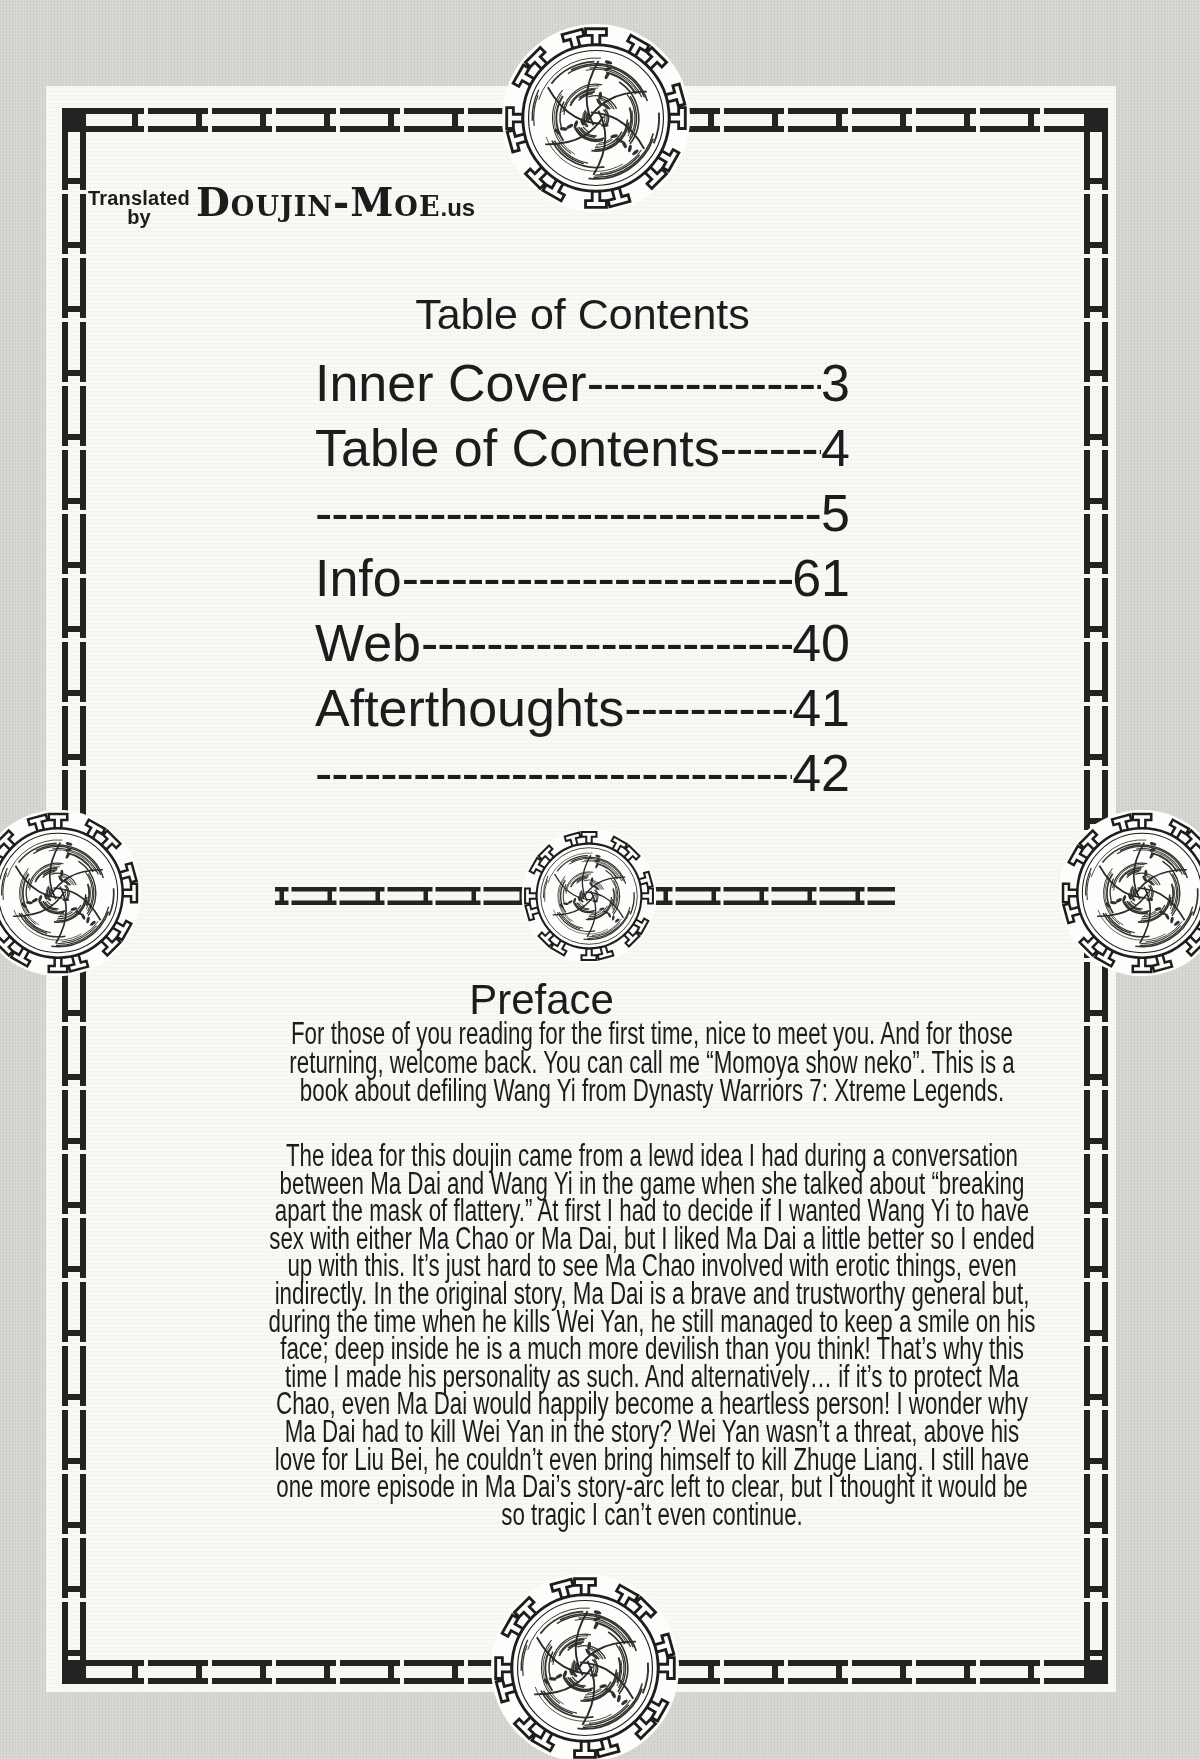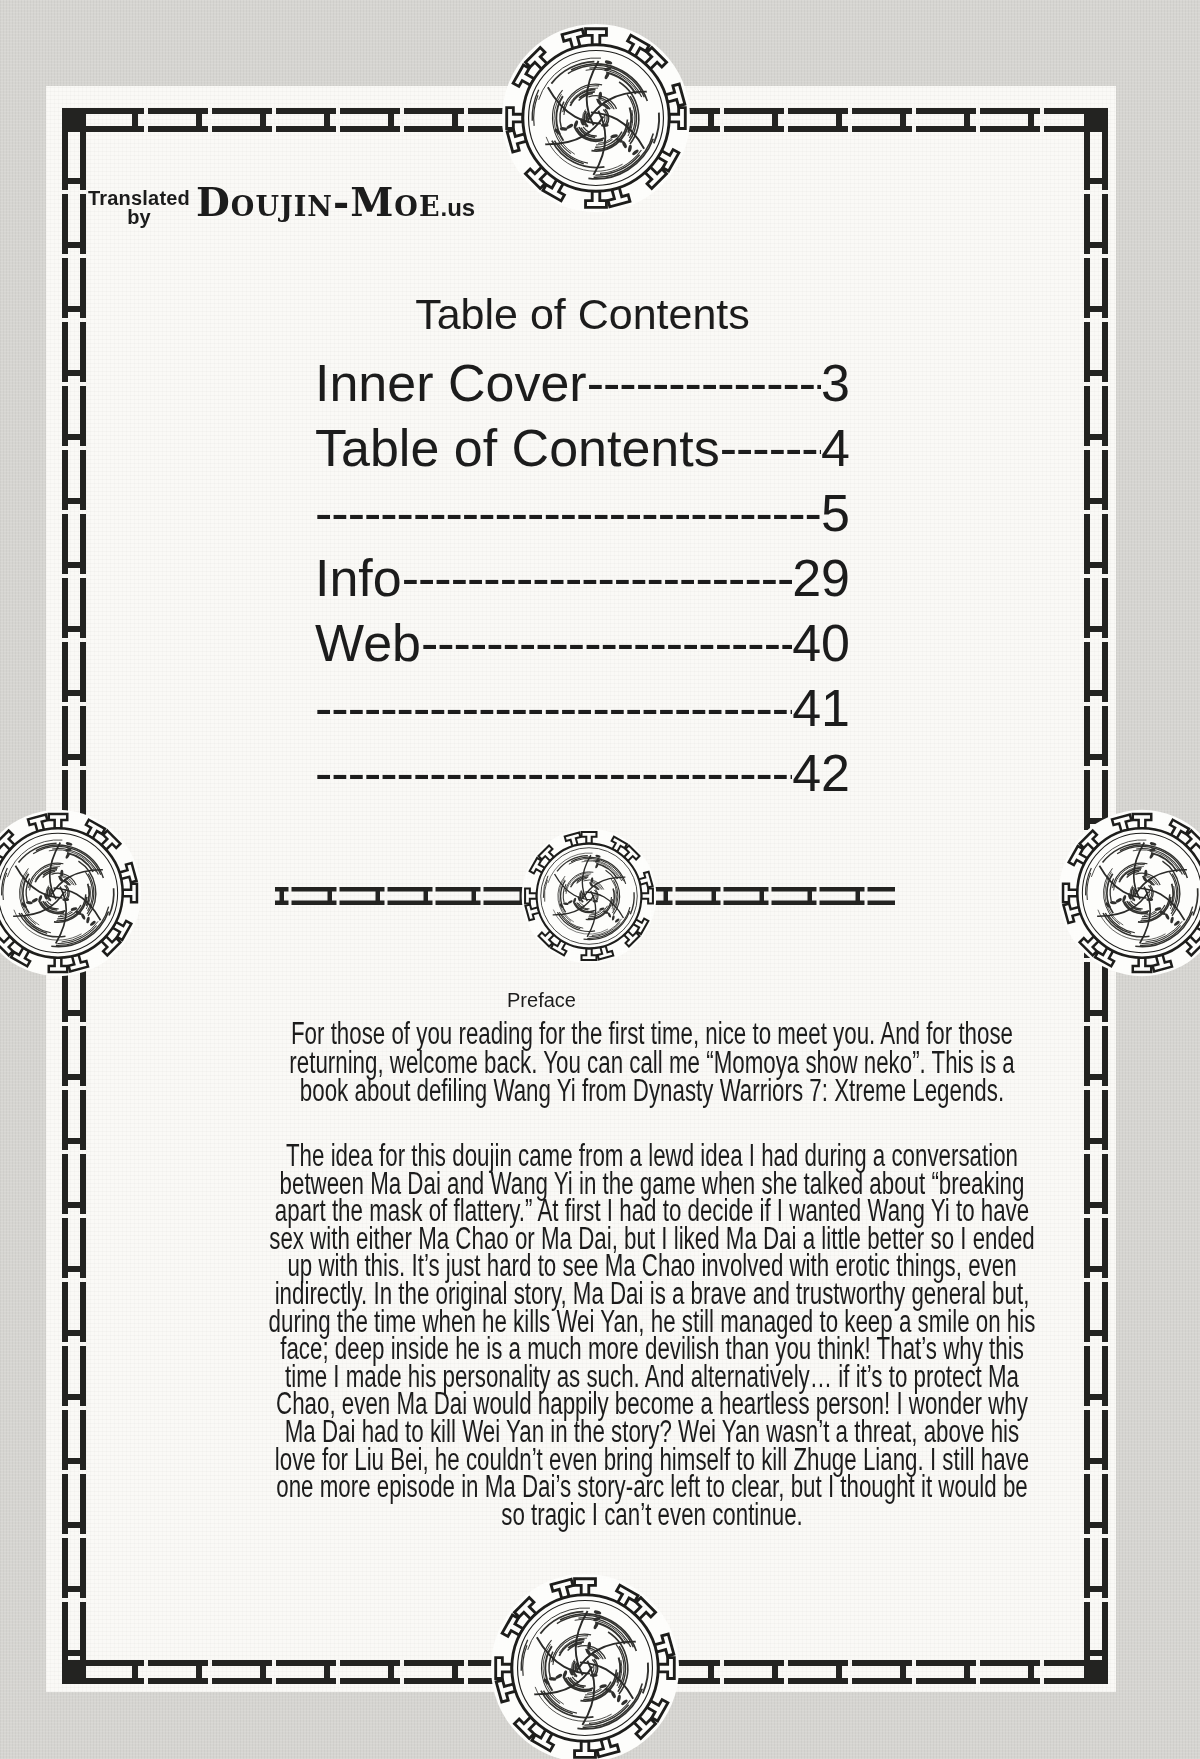--- a/index.html
+++ b/index.html
@@ -40,21 +40,21 @@
   .toc-row{display:flex;align-items:center;height:65px;font-size:52px;white-space:nowrap;}
   .toc-label{flex:0 0 auto;}
   .toc-dashes{flex:1 1 aupx;overflow:hidden;white-space:nowrap;min-width:0;letter-spacing:-1px;}
   .toc-page{flex:0 0 auto;}
 
   
   .divider-chain{position:absolute;left:275px;top:887px;z-index:2;}
 
   
   .preface-heading{position:absolute;left:46px;top:983px;width:991px;text-align:center;
-    font-size:20px;line-height:34px;z-index:5;}
+    font-size:42px;line-height:34px;z-index:5;}
   .pref-para{position:absolute;left:52px;width:1128px;z-index:5;margin-left:36px;}
   .pref-p1{top:1020px;}
   .pref-p2{top:1142px;}
   .pref-line{white-space:nowrap;text-align:center;font-size:31px;
     transform:scaleX(.72);transform-origin:50% 50%;}
   .pref-p1 .pref-line{line-height:28.5px;}
   .pref-p2 .pref-line{line-height:27.6px;}
 </style>
 </head>
 <body>
@@ -1479,28 +1479,29 @@
         <span class="toc-dashes">----------------------------------------------------------------------------------------------------</span>
         <span class="toc-page">4</span>
       </div>
       <div class="toc-row">
         <span class="toc-dashes">----------------------------------------------------------------------------------------------------</span>
         <span class="toc-page">5</span>
       </div>
       <div class="toc-row">
         <span class="toc-label">Info</span>
         <span class="toc-dashes">----------------------------------------------------------------------------------------------------</span>
-        <span class="toc-page">29</span>
+        <span class="toc-page">61</span>
       </div>
       <div class="toc-row">
         <span class="toc-label">Web</span>
         <span class="toc-dashes">----------------------------------------------------------------------------------------------------</span>
         <span class="toc-page">40</span>
       </div>
       <div class="toc-row">
+        <span class="toc-label">Afterthoughts</span>
         <span class="toc-dashes">----------------------------------------------------------------------------------------------------</span>
         <span class="toc-page">41</span>
       </div>
       <div class="toc-row">
         <span class="toc-dashes">----------------------------------------------------------------------------------------------------</span>
         <span class="toc-page">42</span>
       </div>
     </div>
 </div>
 

